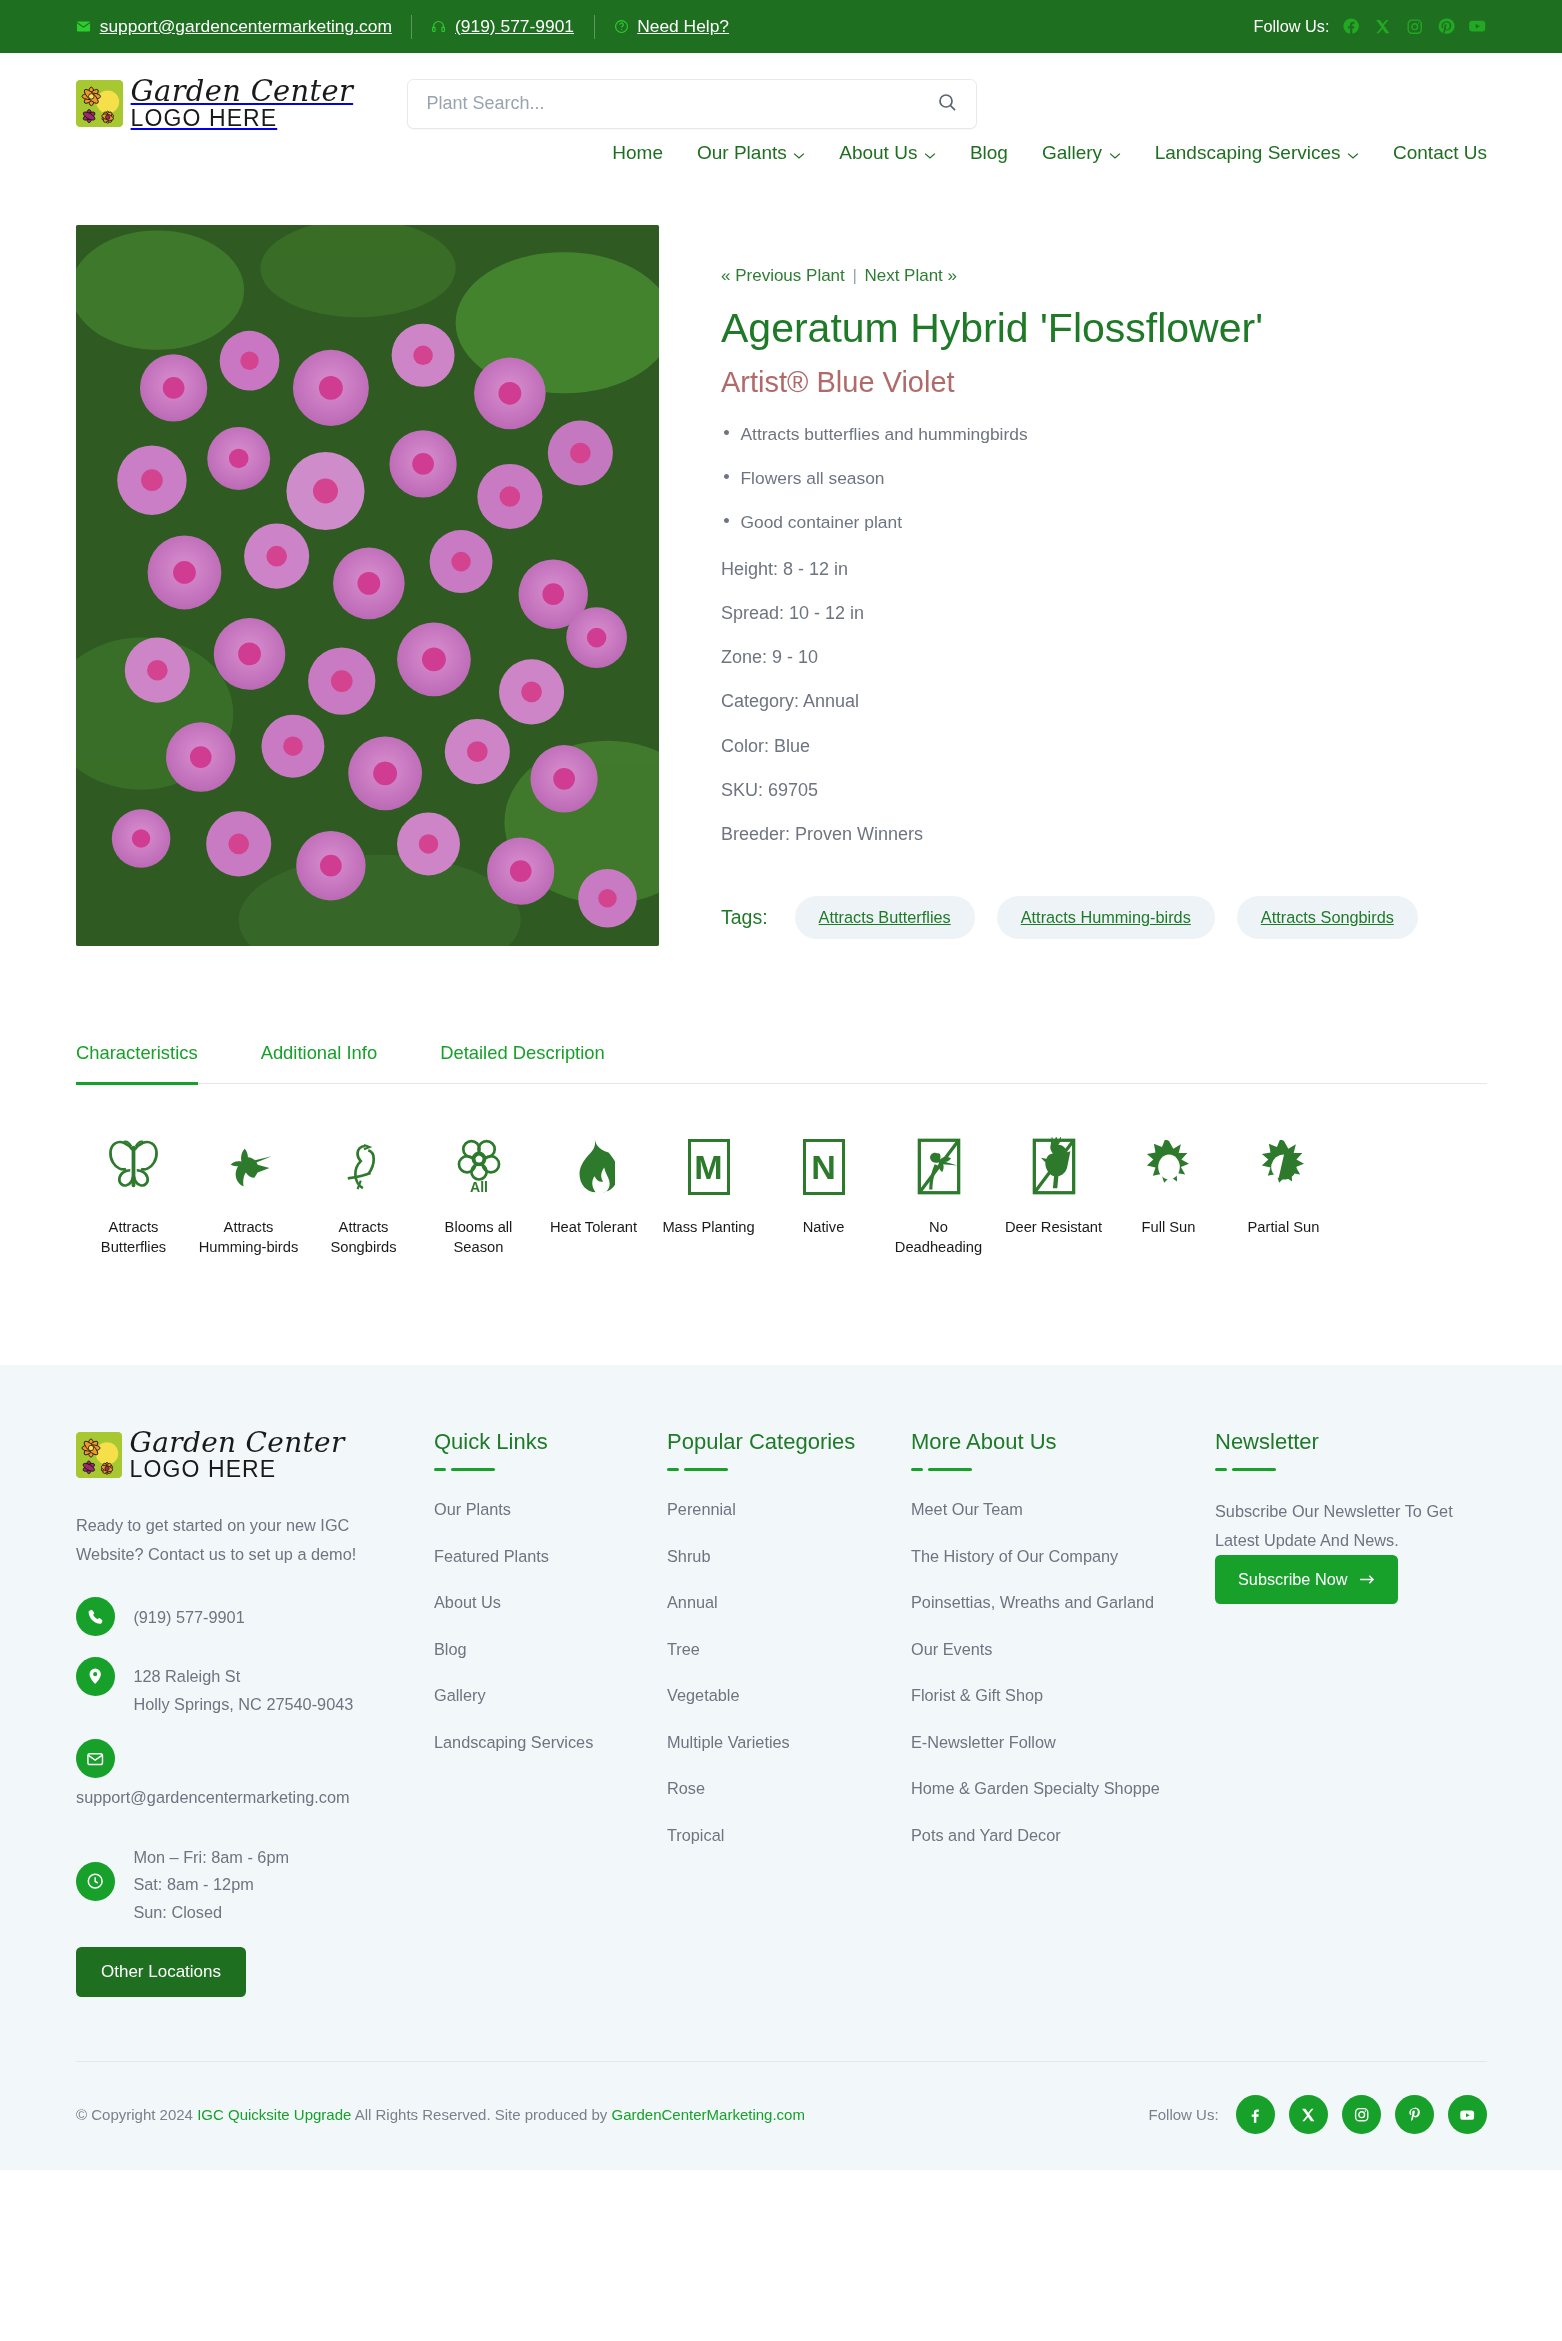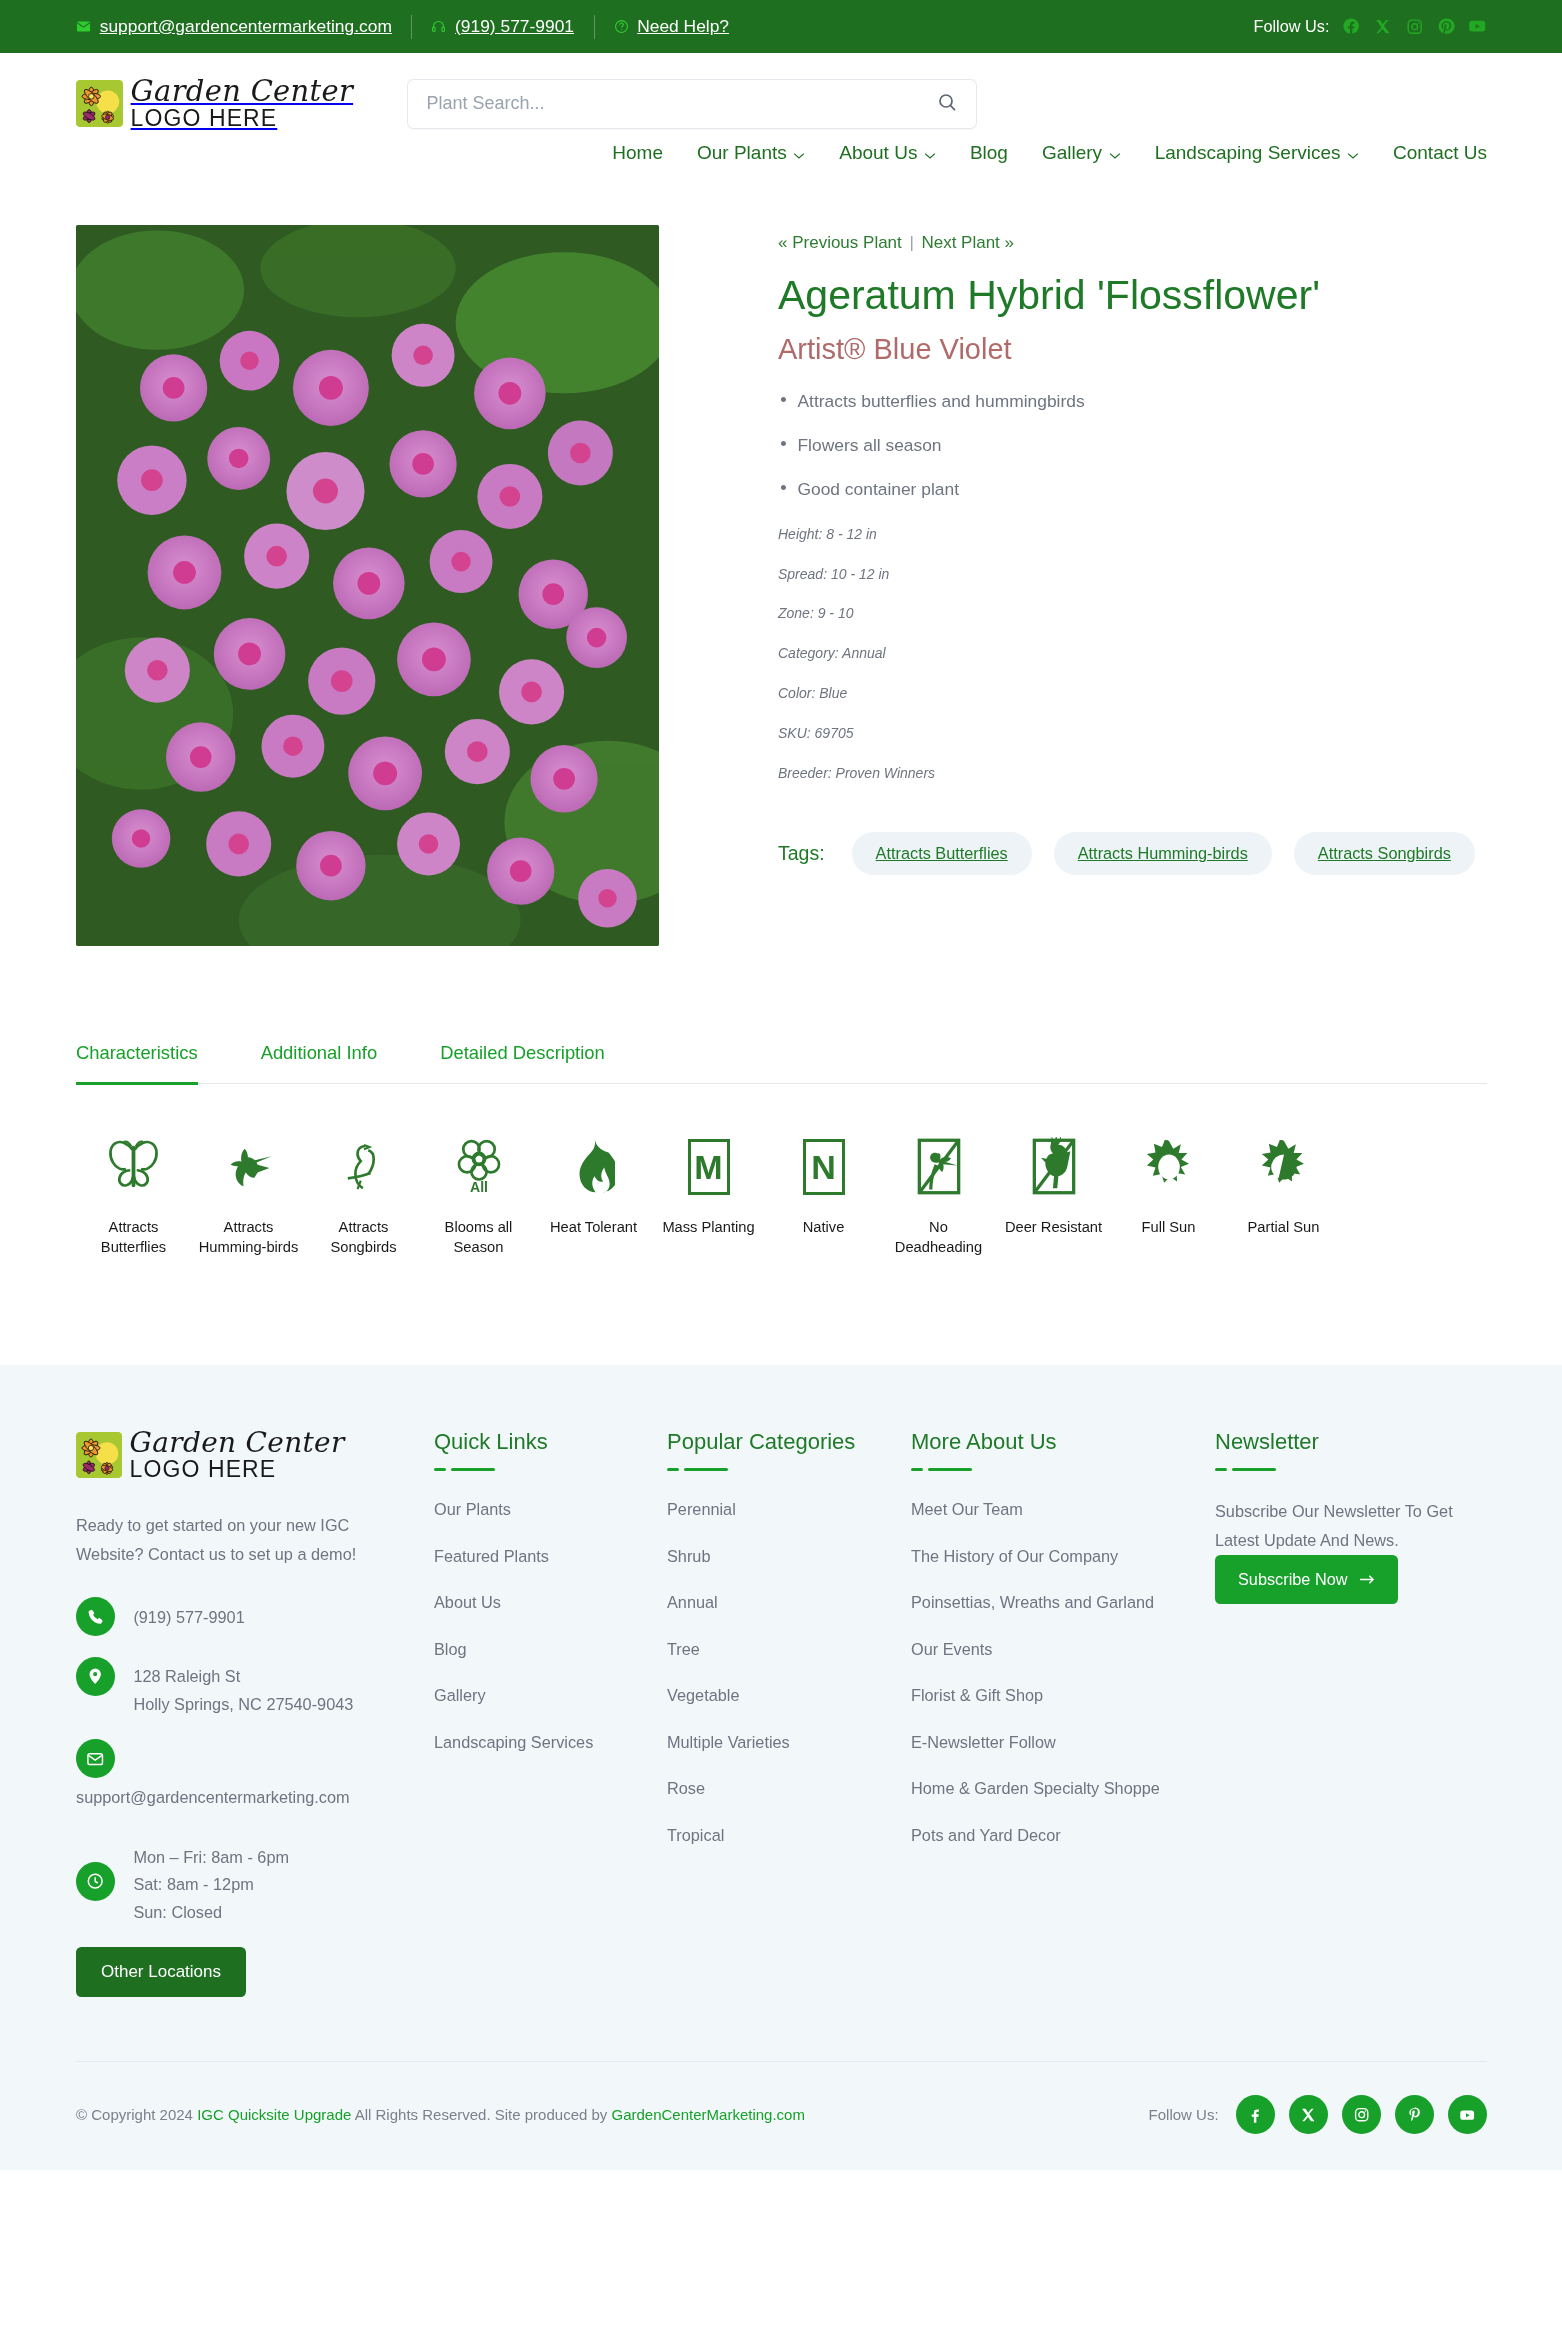--- a/index.html
+++ b/index.html
@@ -91,21 +91,21 @@
   .caret { margin-left: 6.5px; display: inline-block; }
 
   
   .main { width: 1411px; margin: 0 auto; display: flex; padding-top: 31.5px; }
   .col-left { width: 583px; flex: none; }
   .plant-photo {
     width: 583px; height: 721px;
     border-radius: 2.2px; overflow: hidden; position: relative;
     background: #3d6b2a;
   }
-  .col-right { flex: 1; padding-left: 119px; padding-top: 7.6px; }
+  .col-right { flex: 1; padding-left: 62px; padding-top: 7.6px; margin-top: 33px; }
 
   .plantnav { font-size: 17px; color: #2d7d32; margin-bottom: 20.6px; }
   .plantnav a { color: #2d7d32; text-decoration: none; }
   .plantnav .bar { color: #9aa3b0; margin: 0 7.6px; }
 
   h1.plant-title {
     font-size: 41px; color: #1f7a28; font-weight: 400;
     letter-spacing: 0px; line-height: 1.1; margin-bottom: 15px;
   }
   h2.plant-sub {
@@ -115,21 +115,21 @@
   ul.bullets { list-style: none; margin-bottom: 27px; }
   ul.bullets li {
     font-size: 17.4px; color: #6e7480; margin-bottom: 23px;
     position: relative; padding-left: 19.5px; line-height: 1.2;
   }
   ul.bullets li::before {
     content: "•"; position: absolute; left: 2.2px; top: -2.2px;
     color: #6e7480; font-size: 18.4px;
   }
   .specs { margin-bottom: 34px; }
-  .specs .row { font-size: 14px; color: #6e7480; margin-bottom: 24.4px; line-height: 1.1; font-style: italic; }
+  .specs .row { font-size: 18px; color: #6e7480; margin-bottom: 24.4px; line-height: 1.1; }
 
   .quote {
     background: #f2f7fa; border-left: 5.4px solid #17a02a;
     padding: 40px 43px 36px 42px; position: relative; overflow: hidden;
     width: 667px;
   }
   .quote p {
     font-size: 17.4px; font-style: italic; color: #6e7480;
     line-height: 1.75; margin-bottom: 28px; max-width: 586px;
   }

